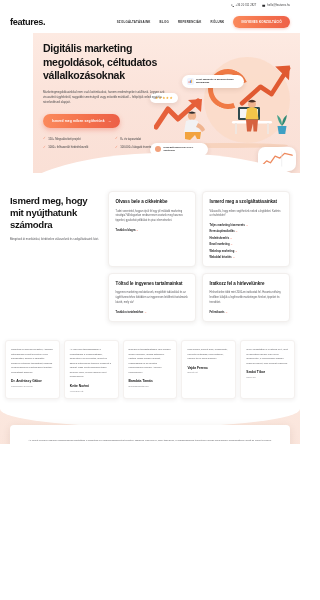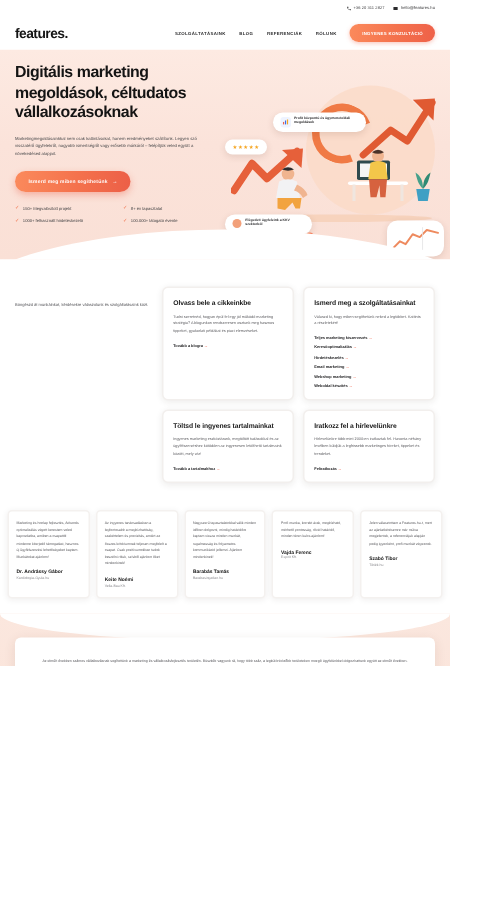--- a/index.html
+++ b/index.html
@@ -35,20 +35,21 @@
     color: #fff; background: linear-gradient(95deg,#fb8a5c 0%, #f4714c 55%, #ee6149 100%);
     padding: 3.6px 8px; border-radius: 9px; white-space: nowrap; cursor: pointer;
     box-shadow: 0 1px 3px rgba(238,97,73,.35);
   }
 
   
   .hero {
     position: relative; height: 140px;
     background: linear-gradient(180deg,#fdeae2 0%, #fbe3da 45%, #fae0d6 100%);
     overflow: hidden;
+    margin-left: 33px;
   }
   .hero::after{
     content:""; position:absolute; left:-10%; right:-10%; bottom:-34px; height:54px;
     background:#ffffff; border-radius:50% 50% 0 0 / 100% 100% 0 0;
   }
   .hero-inner { position: relative; z-index: 3; display: flex; padding: 9px 10px 0 10px; }
   .hero-left { width: 146px; }
   .hero-title { font-size: 10.6px; line-height: 1.28; font-weight: 700; letter-spacing: -0.3px; color: #141414; }
   .hero-sub { margin-top: 7px; font-size: 2.85px; line-height: 1.85; color: #4a4a4c; width: 132px; }
   .hero-btn {
@@ -269,20 +270,21 @@
             <span>100.000+ látogató évente</span>
           </div>
         </div>
       </div>
     </div>
   </div>
 
   <div class="services">
     <div class="svc-grid">
       <div class="svc-left">
+        <h2 class="svc-title">Ismerd meg, hogy mit nyújthatunk számodra</h2>
         <p class="svc-sub">Böngészd át munkáinkat, kérdésekre válaszolunk és szolgáltatásaink közt.</p>
       </div>
       <div class="svc-cards">
 
         <div class="card">
           <div class="card-h">Olvass bele a cikkeinkbe</div>
           <div class="card-p">Tudni szeretnéd, hogyan épül fel egy jól működő marketing stratégia? A blogunkon rendszeresen osztunk meg hasznos tippeket, gyakorlati példákat és piaci elemzéseket.</div>
           <div class="card-link">
             <span>Tovább a blogra</span>
             <span class="a">→</span>

